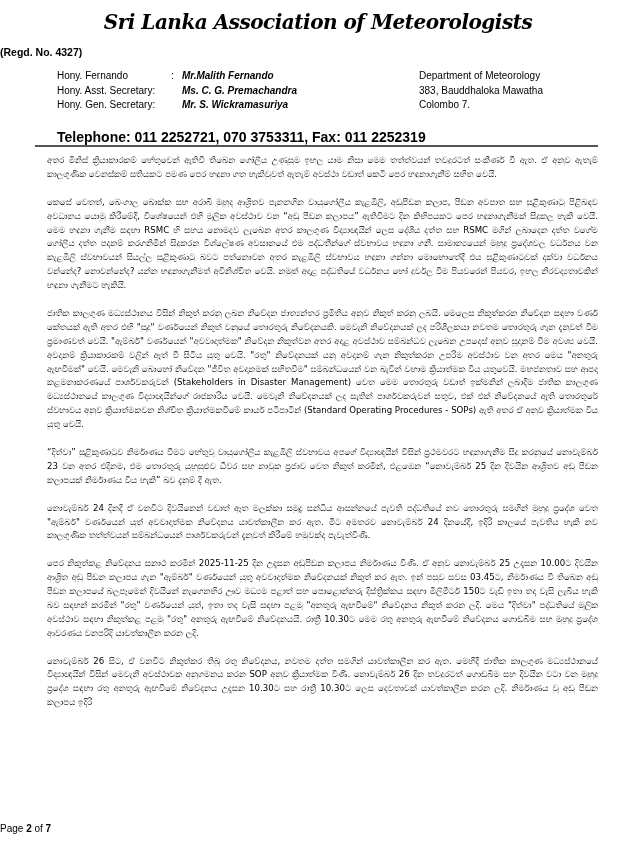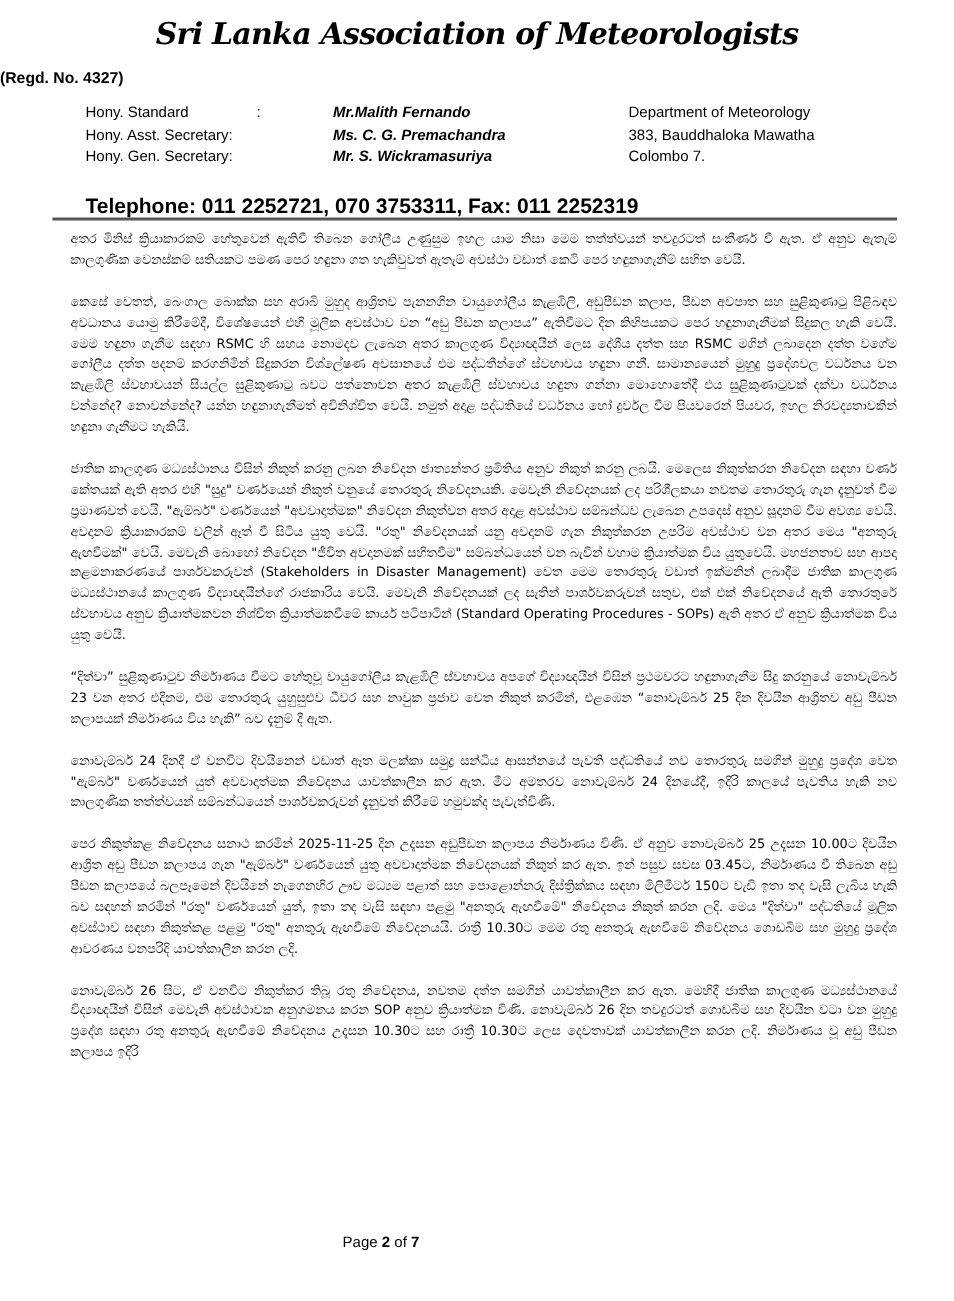--- a/index.html
+++ b/index.html
@@ -11,46 +11,46 @@
       font-size: 20px; letter-spacing: -0.5px; line-height: 36px;
     }
     .regd {
       position: absolute; left: 0; top: 46px; width: 636px; text-align: left;
       font-family: "Liberation Sans", sans-serif; font-weight: bold; font-size: 10.5px;
     }
     .officers { position: absolute; left: 57px; top: 69px; font-family: "Liberation Sans", sans-serif; font-size: 10px; line-height: 14.5px; }
     .officer-row { display: flex; white-space: nowrap; }
     .officer-role { width: 114px; }
     .officer-sep { width: 11px; }
-    .officer-name { font-weight: bold; font-style: italic; margin-left: 40px; }
+    .officer-name { font-weight: bold; font-style: italic; }
     .address { position: absolute; left: 419px; top: 69px; font-family: "Liberation Sans", sans-serif; font-size: 10px; line-height: 14.5px; }
     .phone { position: absolute; left: 57px; top: 129px; font-family: "Liberation Sans", sans-serif; font-weight: bold; font-size: 14px; }
     .rule { position: absolute; left: 35px; top: 145px; width: 563px; height: 2px; background: #555; }
     .body-text {
       position: absolute; left: 47px; top: 154px; width: 551px;
       font-family: "DejaVu Sans", sans-serif; font-size: 8.6px; line-height: 13.9px;
       text-align: justify;
     }
     .body-text p { margin: 0 0 13.9px 0; }
     .footer {
-      position: absolute; left: 0; top: 823px; width: 508px; text-align: center;
+      position: absolute; left: 0; top: 823px; width: 508px; text-align: left;
       font-family: "Liberation Sans", sans-serif; font-size: 10px;
     }
     .footer b { font-weight: bold; }
   </style>
 </head>
 <body>
 
 <div class="page">
   <div class="title">Sri Lanka Association of Meteorologists</div>
   <div class="regd">(Regd. No. 4327)</div>
 
   <div class="officers">
     <div class="officer-row">
-      <span class="officer-role">Hony. Standard</span>
+      <span class="officer-role">Hony. Fernando</span>
       <span class="officer-sep">:</span>
       <span class="officer-name">Mr.Malith Fernando</span>
     </div>
     <div class="officer-row">
       <span class="officer-role">Hony. Asst. Secretary:</span>
       <span class="officer-sep"></span>
       <span class="officer-name">Ms. C. G. Premachandra</span>
     </div>
     <div class="officer-row">
       <span class="officer-role">Hony. Gen. Secretary:</span>

